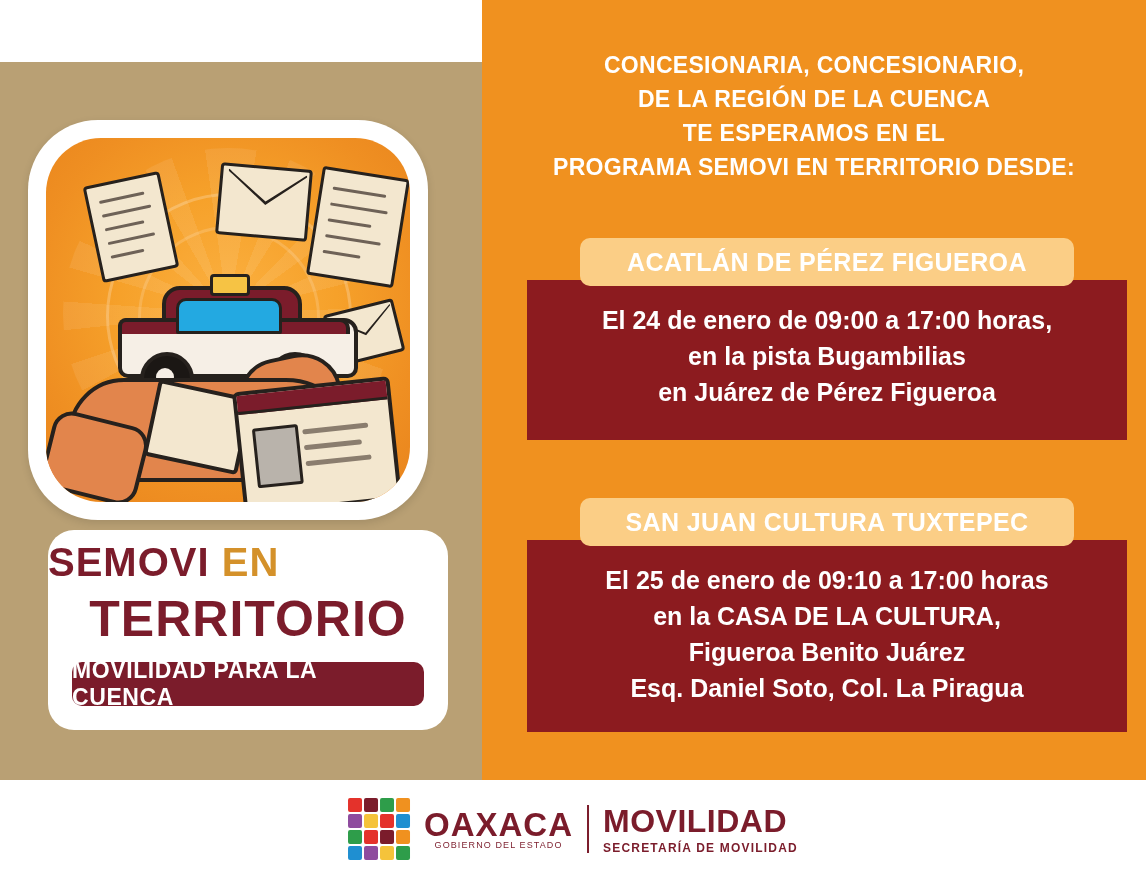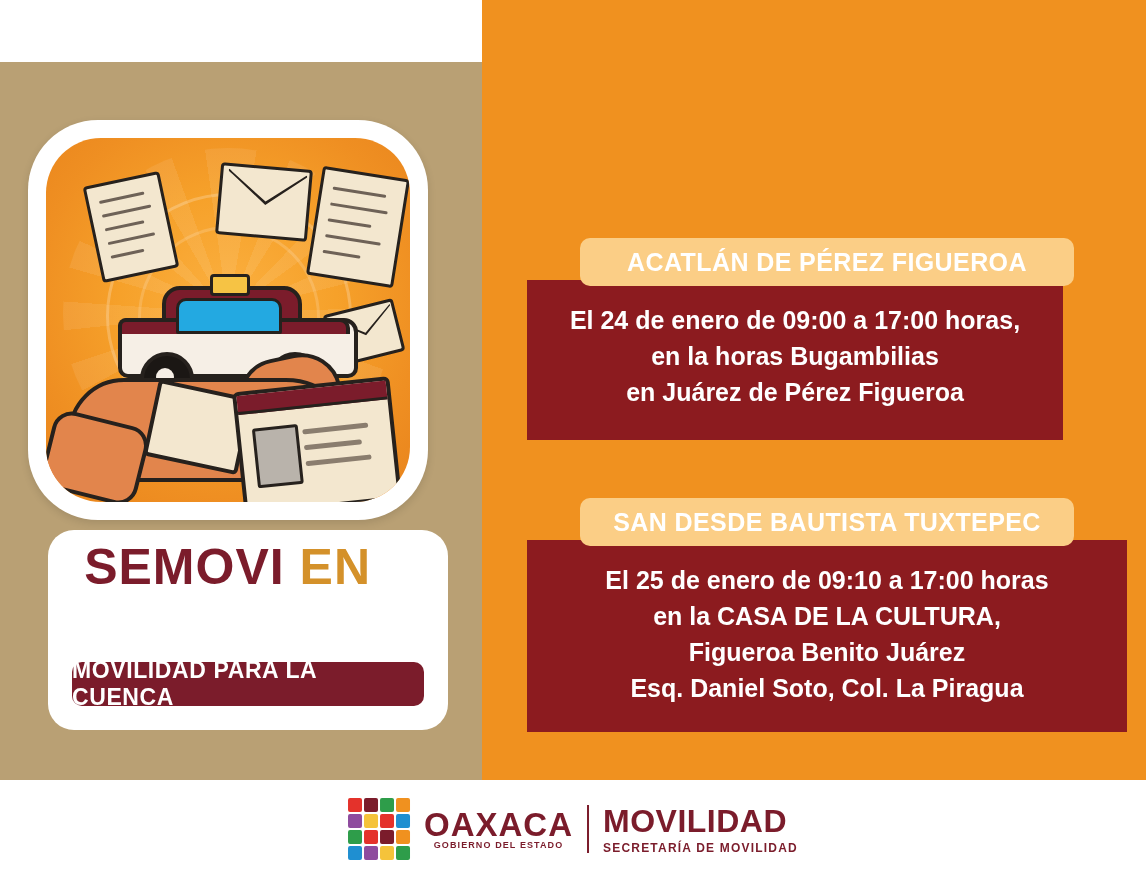--- a/index.html
+++ b/index.html
@@ -283,22 +283,22 @@
     top: 0;
     width: 400px;
     height: 200px;
     background: #ffffff;
     border-radius: 26px;
   }
   .title-line1 {
     position: absolute;
     left: 0; top: 12px;
     width: 323px;
-    text-align: right;
-    font-size: 50px;
+    text-align: left;
+    font-size: 40px;
     font-weight: bold;
     letter-spacing: 1px;
     color: #7b1c2b;
     line-height: 1.02;
   }
   .title-line1 .en { color: #d4912a; }
   .title-line2 {
     position: absolute;
     left: 0; top: 64px;
     width: 400px;
@@ -377,21 +377,21 @@
     font-weight: bold;
     line-height: 1.44;
     text-align: center;
     padding: 22px 24px 24px;
     box-sizing: border-box;
     margin-top: -6px;
   }
 
   #event-0 { top: 238px; }
   #event-0 .event-title { width: 494px; }
-  #event-0 .event-body { left: 32px; width: 536px; height: 160px; }
+  #event-0 .event-body { left: 32px; width: 600px; height: 160px; }
 
   #event-1 { top: 498px; }
   #event-1 .event-title { width: 494px; }
   #event-1 .event-body { left: 32px; width: 600px; height: 192px; }
 
   
   .footer {
     position: absolute;
     left: 0;
     top: 780px;
@@ -430,21 +430,21 @@
     line-height: 1;
   }
   .oaxaca-word {
     font-size: 33px;
     font-weight: bold;
     color: #7b1c2b;
     letter-spacing: 1px;
   }
   .oaxaca-sub {
     font-size: 9px;
-    font-weight: bold;
+    font-weight: normal;
     color: #7b1c2b;
     letter-spacing: 1.1px;
     margin-top: 0;
   }
   .divider-v {
     width: 2px;
     height: 48px;
     background: #7b1c2b;
   }
   .mov-block {
@@ -529,40 +529,47 @@
           </div>
         </div>
       </div>
 
       <div class="title-block">
         <div class="title-white-card">
           <div class="title-line1">
             <span>SEMOVI</span>
             <span class="en">EN</span>
           </div>
+          <div class="title-line2">TERRITORIO</div>
           <div class="subtitle-bar">MOVILIDAD PARA LA CUENCA</div>
         </div>
       </div>
 
     </div>
   </div>
 
   <div class="right-panel">
+    <div class="headline">
+      <div>CONCESIONARIA, CONCESIONARIO,</div>
+      <div>DE LA REGIÓN DE LA CUENCA</div>
+      <div>TE ESPERAMOS EN EL</div>
+      <div>PROGRAMA SEMOVI EN TERRITORIO DESDE:</div>
+    </div>
 
     <div class="event" id="event-0">
       <div class="event-title">ACATLÁN DE PÉREZ FIGUEROA</div>
       <div class="event-body">
         <div>El 24 de enero de 09:00 a 17:00 horas,</div>
-        <div>en la horas Bugambilias</div>
+        <div>en la pista Bugambilias</div>
         <div>en Juárez de Pérez Figueroa</div>
       </div>
     </div>
 
     <div class="event" id="event-1">
-      <div class="event-title">SAN DESDE BAUTISTA TUXTEPEC</div>
+      <div class="event-title">SAN JUAN CULTURA TUXTEPEC</div>
       <div class="event-body">
         <div>El 25 de enero de 09:10 a 17:00 horas</div>
         <div>en la CASA DE LA CULTURA,</div>
         <div>Figueroa Benito Juárez</div>
         <div>Esq. Daniel Soto, Col.  La Piragua</div>
       </div>
     </div>
   </div>
 
   <div class="footer">

